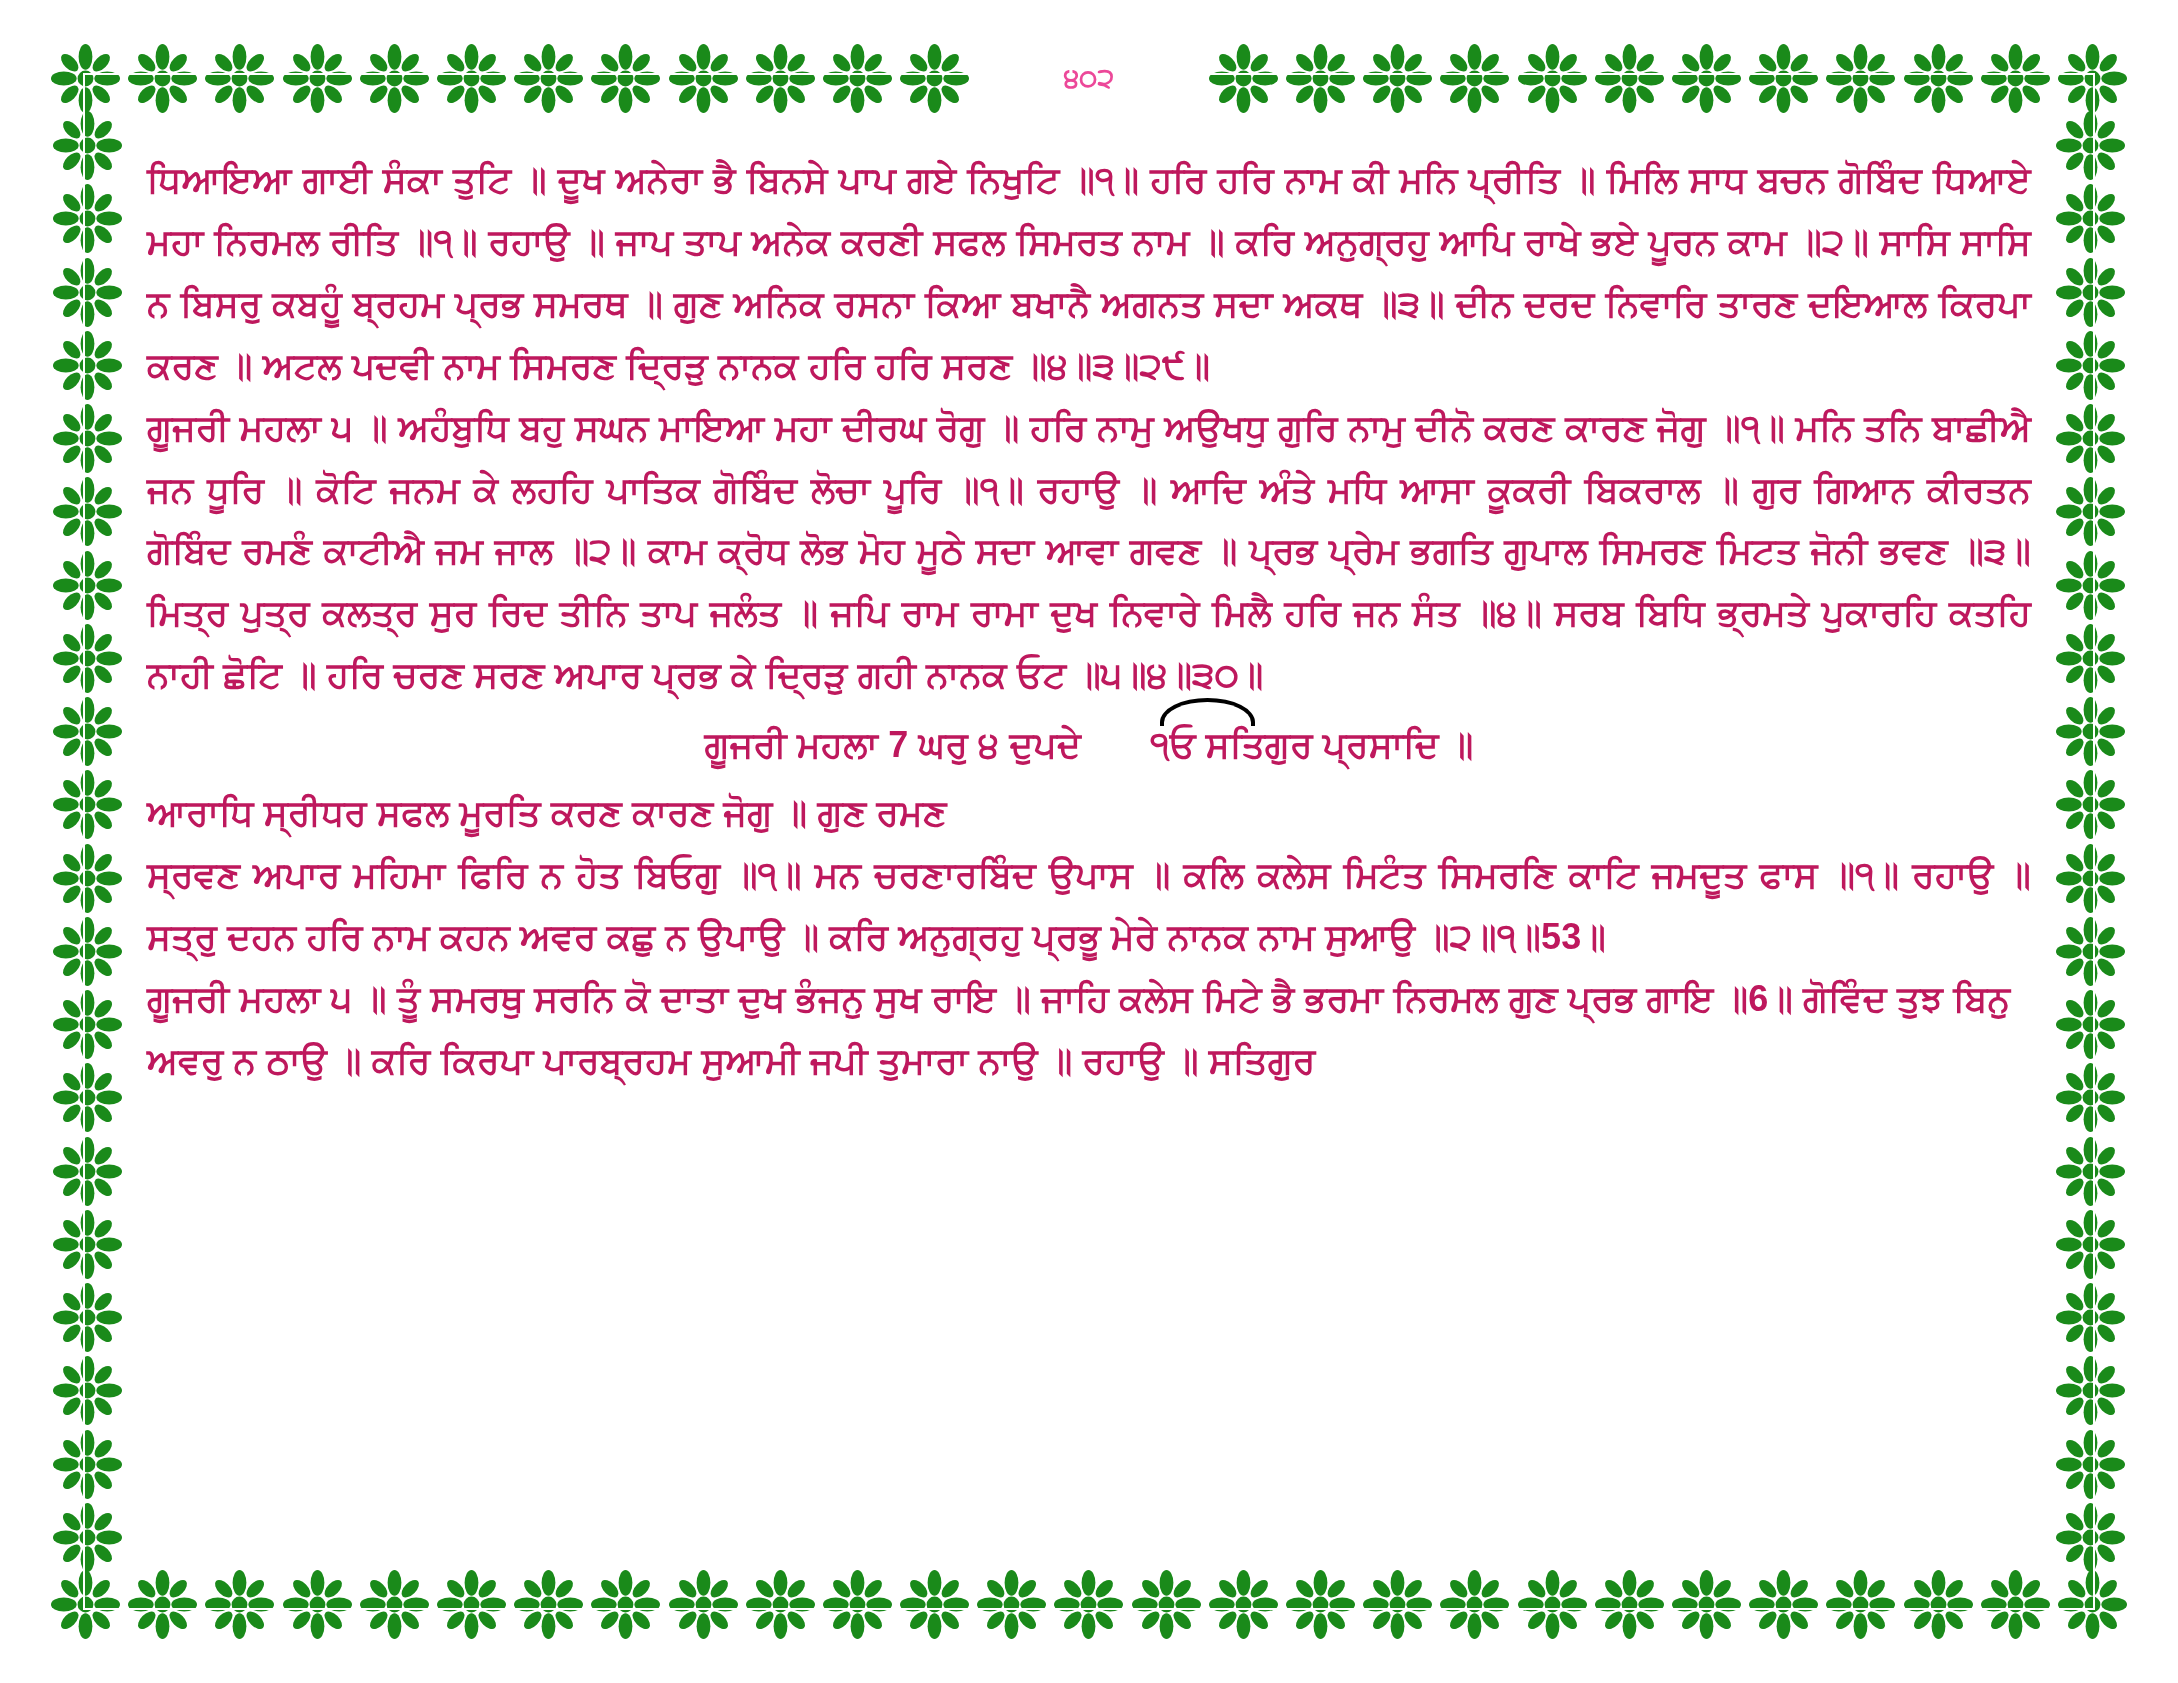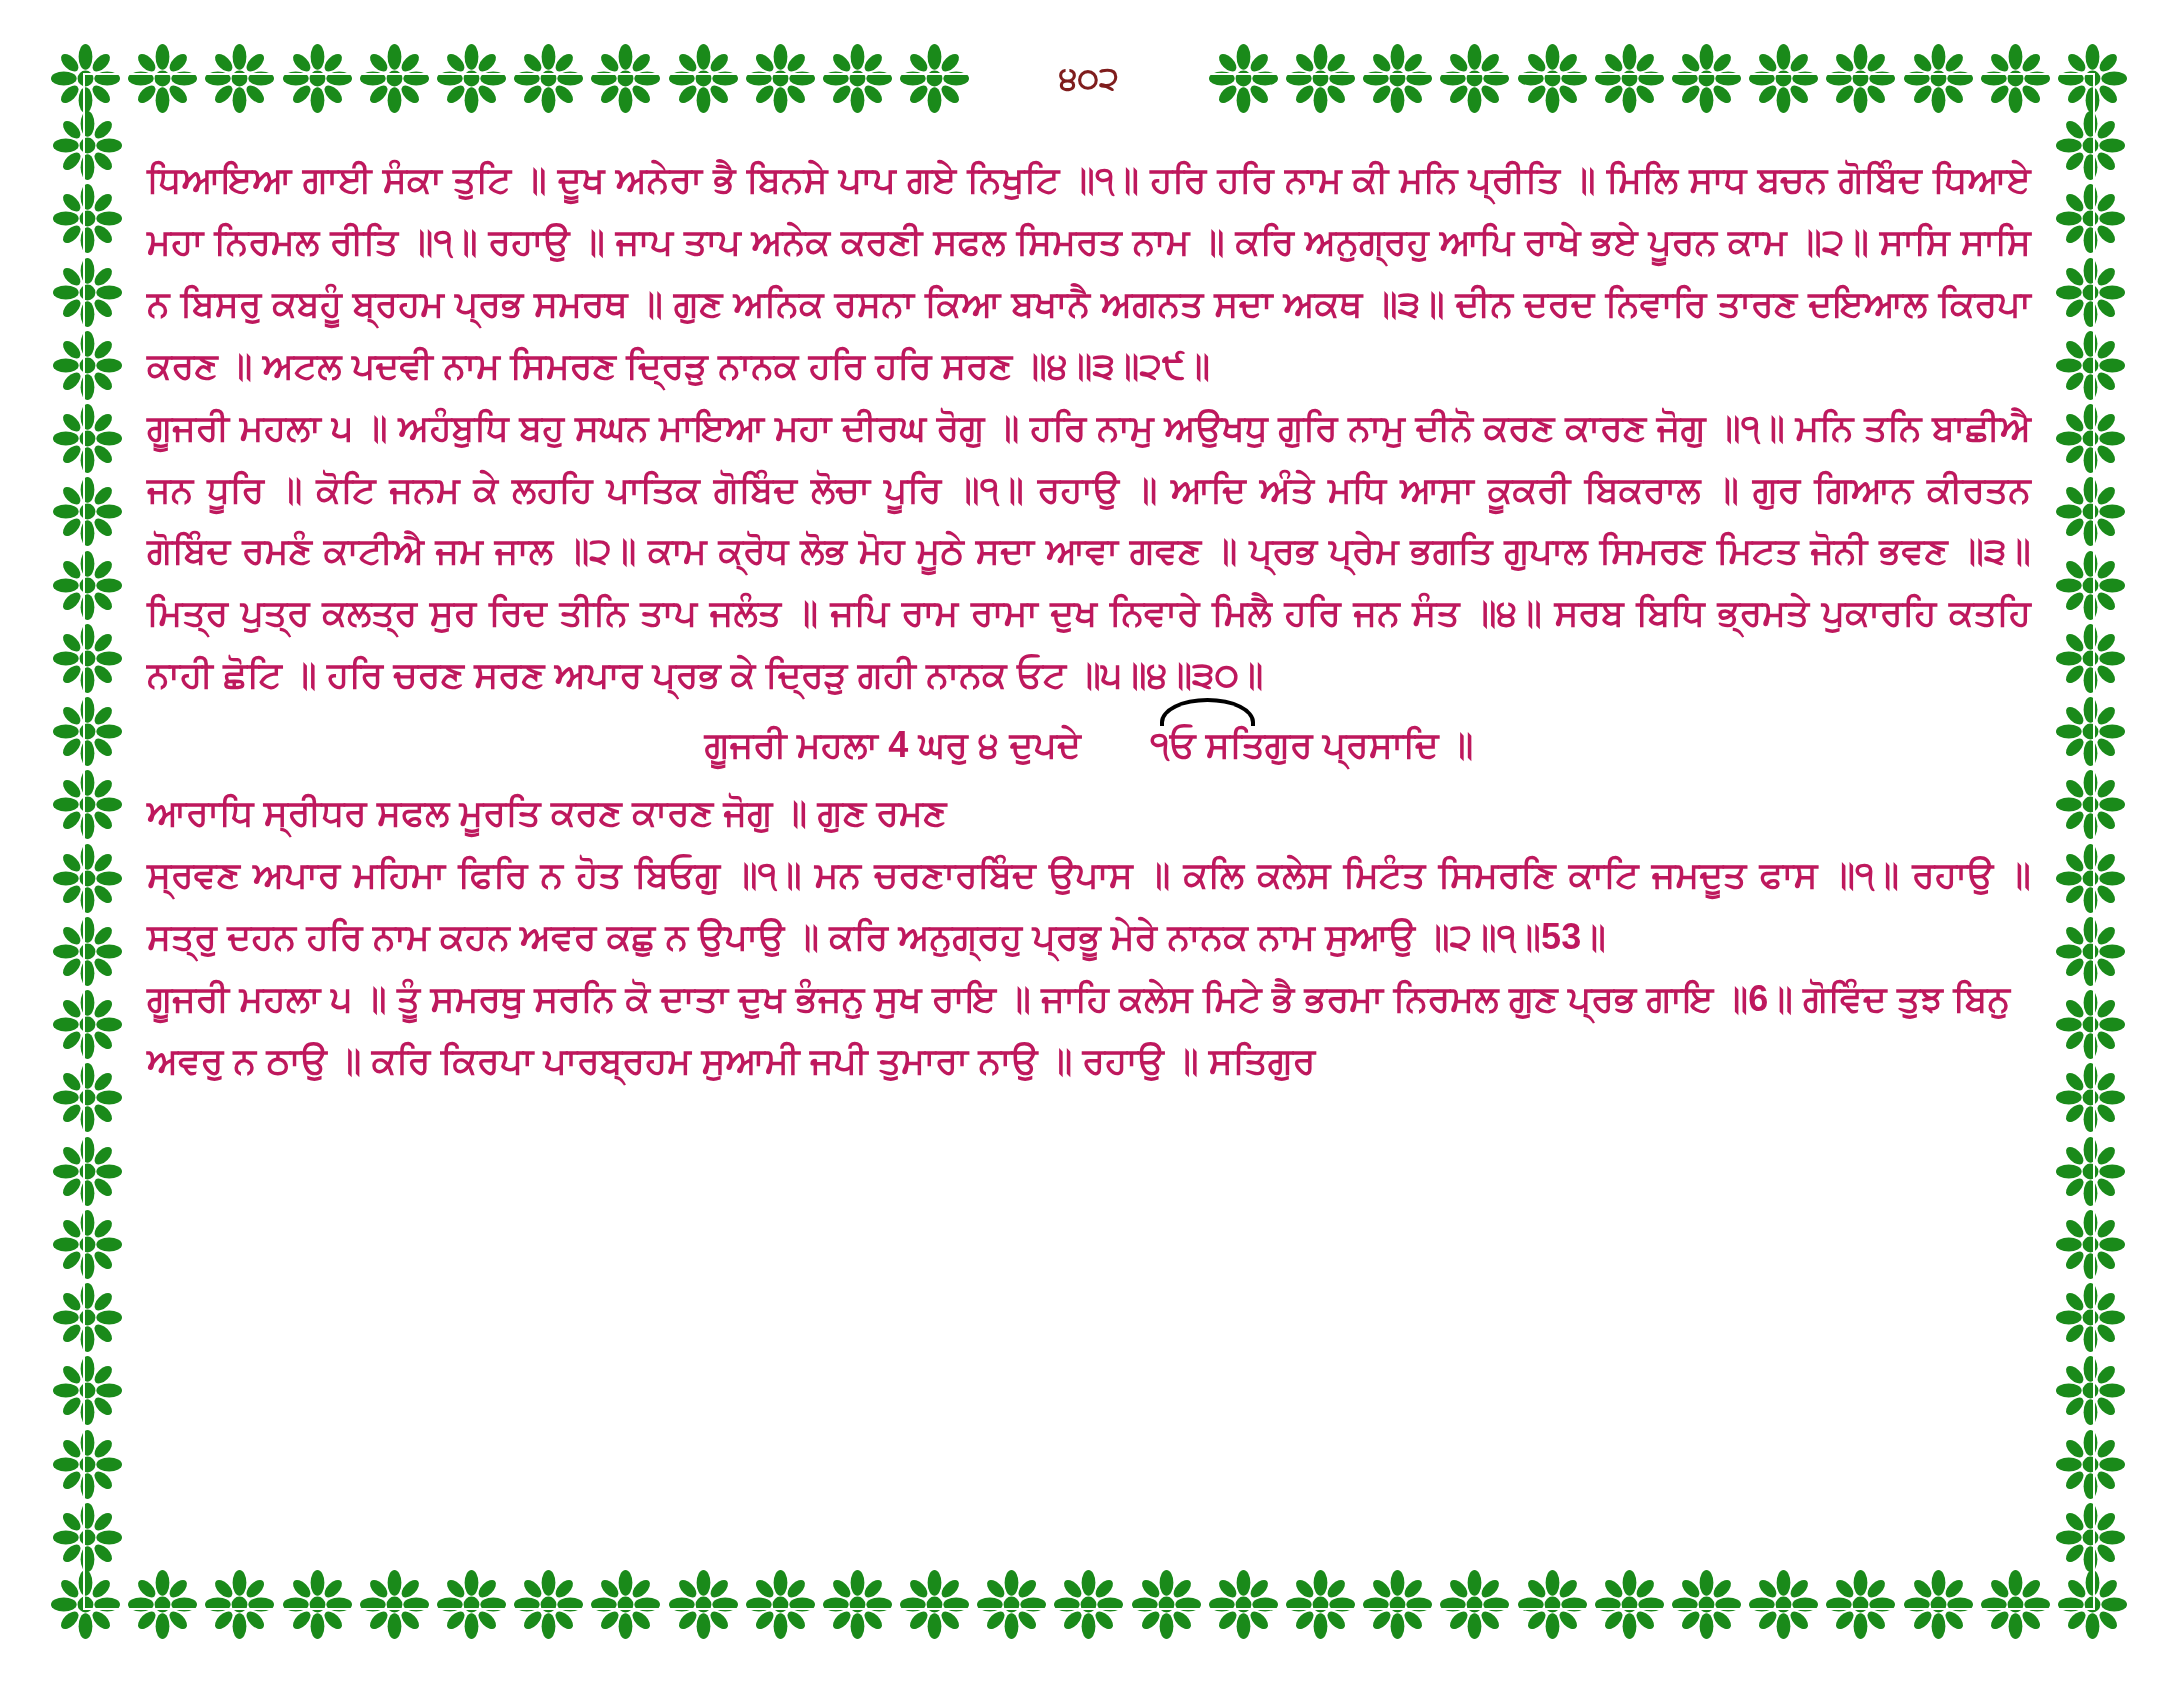--- a/index.html
+++ b/index.html
@@ -71,23 +71,23 @@
   }
 
   
   .page-number {
     position: absolute;
     top: 42px;
     left: 0;
     right: 0;
     text-align: center;
     font-family: "Liberation Sans", sans-serif;
-    font-size: 32px;
+    font-size: 27px;
     font-weight: bold;
-    color: #7f1d1d;
+    color: #ec4899;
     z-index: 5;
     background: #ffffff;
     width: 228px;
     margin: 0 auto;
     line-height: 73px;
     height: 73px;
   }
 
   
   .scripture {
@@ -1758,21 +1758,21 @@
   </div>
 
   <div class="inner-rule"></div>
 
   <div class="page-number">੪੦੨</div>
 
   <div class="scripture">
     <p>ਧਿਆਇਆ ਗਾਈ ਸੰਕਾ ਤੁਟਿ ॥ ਦੂਖ ਅਨੇਰਾ ਭੈ ਬਿਨਸੇ ਪਾਪ ਗਏ ਨਿਖੁਟਿ ॥੧॥ ਹਰਿ ਹਰਿ ਨਾਮ ਕੀ ਮਨਿ ਪ੍ਰੀਤਿ ॥ ਮਿਲਿ ਸਾਧ ਬਚਨ ਗੋਬਿੰਦ ਧਿਆਏ ਮਹਾ ਨਿਰਮਲ ਰੀਤਿ ॥੧॥ ਰਹਾਉ ॥ ਜਾਪ ਤਾਪ ਅਨੇਕ ਕਰਣੀ ਸਫਲ ਸਿਮਰਤ ਨਾਮ ॥ ਕਰਿ ਅਨੁਗ੍ਰਹੁ ਆਪਿ ਰਾਖੇ ਭਏ ਪੂਰਨ ਕਾਮ ॥੨॥ ਸਾਸਿ ਸਾਸਿ ਨ ਬਿਸਰੁ ਕਬਹੂੰ ਬ੍ਰਹਮ ਪ੍ਰਭ ਸਮਰਥ ॥ ਗੁਣ ਅਨਿਕ ਰਸਨਾ ਕਿਆ ਬਖਾਨੈ ਅਗਨਤ ਸਦਾ ਅਕਥ ॥੩॥ ਦੀਨ ਦਰਦ ਨਿਵਾਰਿ ਤਾਰਣ ਦਇਆਲ ਕਿਰਪਾ ਕਰਣ ॥ ਅਟਲ ਪਦਵੀ ਨਾਮ ਸਿਮਰਣ ਦ੍ਰਿੜੁ ਨਾਨਕ ਹਰਿ ਹਰਿ ਸਰਣ ॥੪॥੩॥੨੯॥</p>
     <p>ਗੂਜਰੀ ਮਹਲਾ ੫ ॥ ਅਹੰਬੁਧਿ ਬਹੁ ਸਘਨ ਮਾਇਆ ਮਹਾ ਦੀਰਘ ਰੋਗੁ ॥ ਹਰਿ ਨਾਮੁ ਅਉਖਧੁ ਗੁਰਿ ਨਾਮੁ ਦੀਨੋ ਕਰਣ ਕਾਰਣ ਜੋਗੁ ॥੧॥ ਮਨਿ ਤਨਿ ਬਾਛੀਐ ਜਨ ਧੂਰਿ ॥ ਕੋਟਿ ਜਨਮ ਕੇ ਲਹਹਿ ਪਾਤਿਕ ਗੋਬਿੰਦ ਲੋਚਾ ਪੂਰਿ ॥੧॥ ਰਹਾਉ ॥ ਆਦਿ ਅੰਤੇ ਮਧਿ ਆਸਾ ਕੂਕਰੀ ਬਿਕਰਾਲ ॥ ਗੁਰ ਗਿਆਨ ਕੀਰਤਨ ਗੋਬਿੰਦ ਰਮਣੰ ਕਾਟੀਐ ਜਮ ਜਾਲ ॥੨॥ ਕਾਮ ਕ੍ਰੋਧ ਲੋਭ ਮੋਹ ਮੂਠੇ ਸਦਾ ਆਵਾ ਗਵਣ ॥ ਪ੍ਰਭ ਪ੍ਰੇਮ ਭਗਤਿ ਗੁਪਾਲ ਸਿਮਰਣ ਮਿਟਤ ਜੋਨੀ ਭਵਣ ॥੩॥ ਮਿਤ੍ਰ ਪੁਤ੍ਰ ਕਲਤ੍ਰ ਸੁਰ ਰਿਦ ਤੀਨਿ ਤਾਪ ਜਲੰਤ ॥ ਜਪਿ ਰਾਮ ਰਾਮਾ ਦੁਖ ਨਿਵਾਰੇ ਮਿਲੈ ਹਰਿ ਜਨ ਸੰਤ ॥੪॥ ਸਰਬ ਬਿਧਿ ਭ੍ਰਮਤੇ ਪੁਕਾਰਹਿ ਕਤਹਿ ਨਾਹੀ ਛੋਟਿ ॥ ਹਰਿ ਚਰਣ ਸਰਣ ਅਪਾਰ ਪ੍ਰਭ ਕੇ ਦ੍ਰਿੜੁ ਗਹੀ ਨਾਨਕ ਓਟ ॥੫॥੪॥੩੦॥</p>
     <div class="centered-line">
-      <span class="title-run">ਗੂਜਰੀ ਮਹਲਾ 4 ਘਰੁ ੪ ਦੁਪਦੇ</span><span class="ik-onkar"><span class="arc"></span><span>੧ਓ ਸਤਿਗੁਰ ਪ੍ਰਸਾਦਿ ॥</span></span>
+      <span class="title-run">ਗੂਜਰੀ ਮਹਲਾ 7 ਘਰੁ ੪ ਦੁਪਦੇ</span><span class="ik-onkar"><span class="arc"></span><span>੧ਓ ਸਤਿਗੁਰ ਪ੍ਰਸਾਦਿ ॥</span></span>
     </div>
     <div class="indented-line">ਆਰਾਧਿ ਸ੍ਰੀਧਰ ਸਫਲ ਮੂਰਤਿ ਕਰਣ ਕਾਰਣ ਜੋਗੁ ॥ ਗੁਣ ਰਮਣ</div>
     <p>ਸ੍ਰਵਣ ਅਪਾਰ ਮਹਿਮਾ ਫਿਰਿ ਨ ਹੋਤ ਬਿਓਗੁ ॥੧॥ ਮਨ ਚਰਣਾਰਬਿੰਦ ਉਪਾਸ ॥ ਕਲਿ ਕਲੇਸ ਮਿਟੰਤ ਸਿਮਰਣਿ ਕਾਟਿ ਜਮਦੂਤ ਫਾਸ ॥੧॥ ਰਹਾਉ ॥ ਸਤ੍ਰੁ ਦਹਨ ਹਰਿ ਨਾਮ ਕਹਨ ਅਵਰ ਕਛੁ ਨ ਉਪਾਉ ॥ ਕਰਿ ਅਨੁਗ੍ਰਹੁ ਪ੍ਰਭੂ ਮੇਰੇ ਨਾਨਕ ਨਾਮ ਸੁਆਉ ॥੨॥੧॥53॥</p>
     <p>ਗੂਜਰੀ ਮਹਲਾ ੫ ॥ ਤੂੰ ਸਮਰਥੁ ਸਰਨਿ ਕੋ ਦਾਤਾ ਦੁਖ ਭੰਜਨੁ ਸੁਖ ਰਾਇ ॥ ਜਾਹਿ ਕਲੇਸ ਮਿਟੇ ਭੈ ਭਰਮਾ ਨਿਰਮਲ ਗੁਣ ਪ੍ਰਭ ਗਾਇ ॥6॥ ਗੋਵਿੰਦ ਤੁਝ ਬਿਨੁ ਅਵਰੁ ਨ ਠਾਉ ॥ ਕਰਿ ਕਿਰਪਾ ਪਾਰਬ੍ਰਹਮ ਸੁਆਮੀ ਜਪੀ ਤੁਮਾਰਾ ਨਾਉ ॥ ਰਹਾਉ ॥ ਸਤਿਗੁਰ</p>
   </div>
 
 </div>
 
 
 </body></html>

